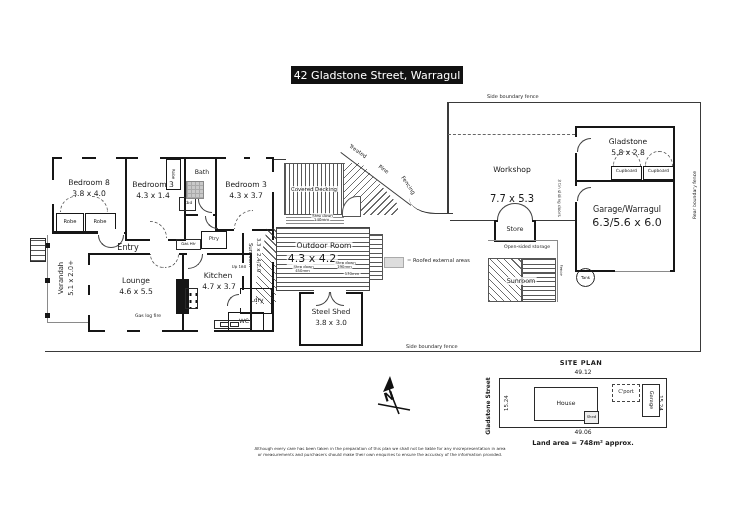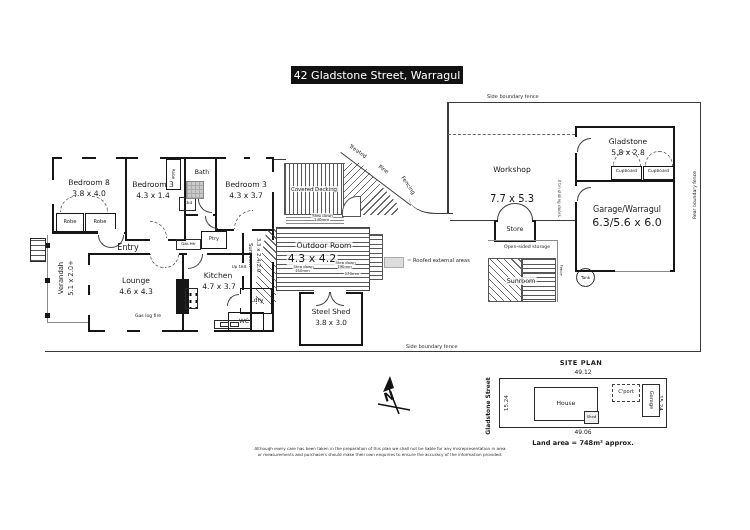--- a/index.html
+++ b/index.html
@@ -122,21 +122,21 @@
 
   <div class="lbl cx" style="left:89px;top:179px;font-size:7.6px">Bedroom 8</div>
   <div class="lbl cx" style="left:89px;top:190px;font-size:7.6px">3.8 x 4.0</div>
   <div class="lbl cx" style="left:153px;top:181px;font-size:7.6px">Bedroom 3</div>
   <div class="lbl cx" style="left:153px;top:192px;font-size:7.6px">4.3 x 1.4</div>
   <div class="lbl cx" style="left:246px;top:181px;font-size:7.6px">Bedroom 3</div>
   <div class="lbl cx" style="left:246px;top:192px;font-size:7.6px">4.3 x 3.7</div>
   <div class="lbl cx" style="left:202px;top:168px;font-size:6.2px">Bath</div>
   <div class="lbl cx" style="left:128px;top:243px;font-size:8px">Entry</div>
   <div class="lbl cx" style="left:136px;top:277px;font-size:7.6px">Lounge</div>
-  <div class="lbl cx" style="left:136px;top:288px;font-size:7.6px">4.6 x 4.3</div>
+  <div class="lbl cx" style="left:136px;top:288px;font-size:7.6px">4.6 x 5.5</div>
   <div class="lbl cx" style="left:148px;top:313px;font-size:4.6px">Gas log fire</div>
   <div class="lbl cx" style="left:218px;top:272px;font-size:7.6px">Kitchen</div>
   <div class="lbl cx" style="left:219px;top:283px;font-size:7.6px">4.7 x 3.7</div>
   <div class="lbl vdn" style="left:251px;top:255px;font-size:5.4px">Sunroom</div>
   <div class="lbl vdn" style="left:259px;top:255px;font-size:5.4px">3.3 x 2.4/2.0</div>
   <div class="lbl cx" style="left:239px;top:265px;font-size:4px">Up 160</div>
 
   <div class="gline" style="left:47px;top:235px;width:1.2px;height:88px"></div>
   <div class="gline" style="left:47px;top:322px;width:41px;height:1.2px"></div>
   <div class="wall" style="left:45px;top:243px;width:5px;height:5px"></div>

